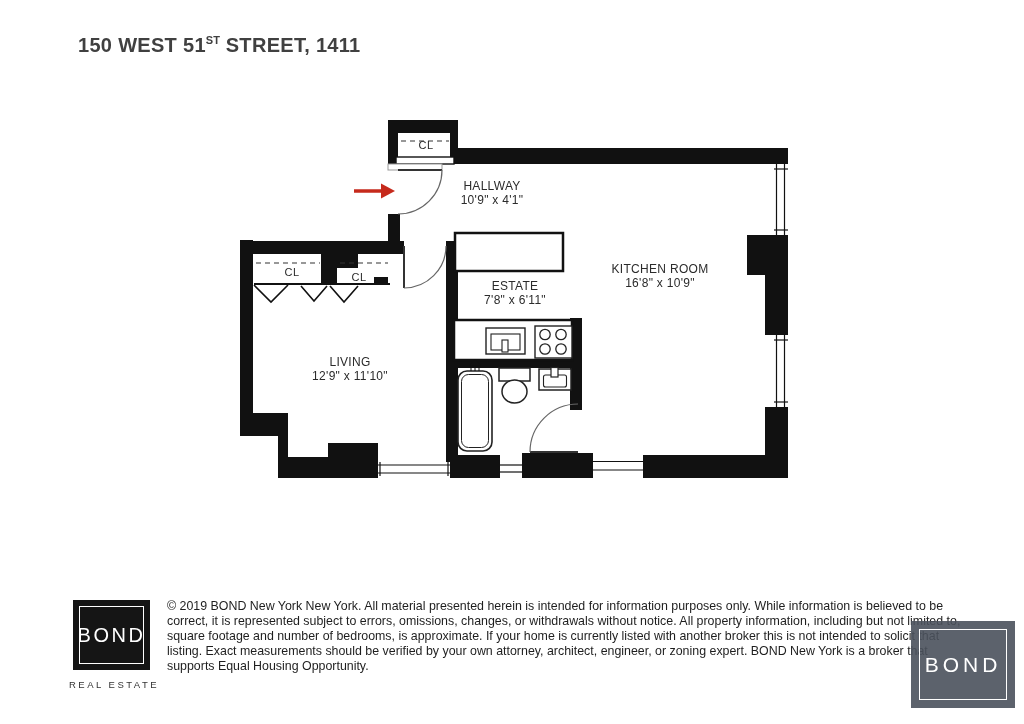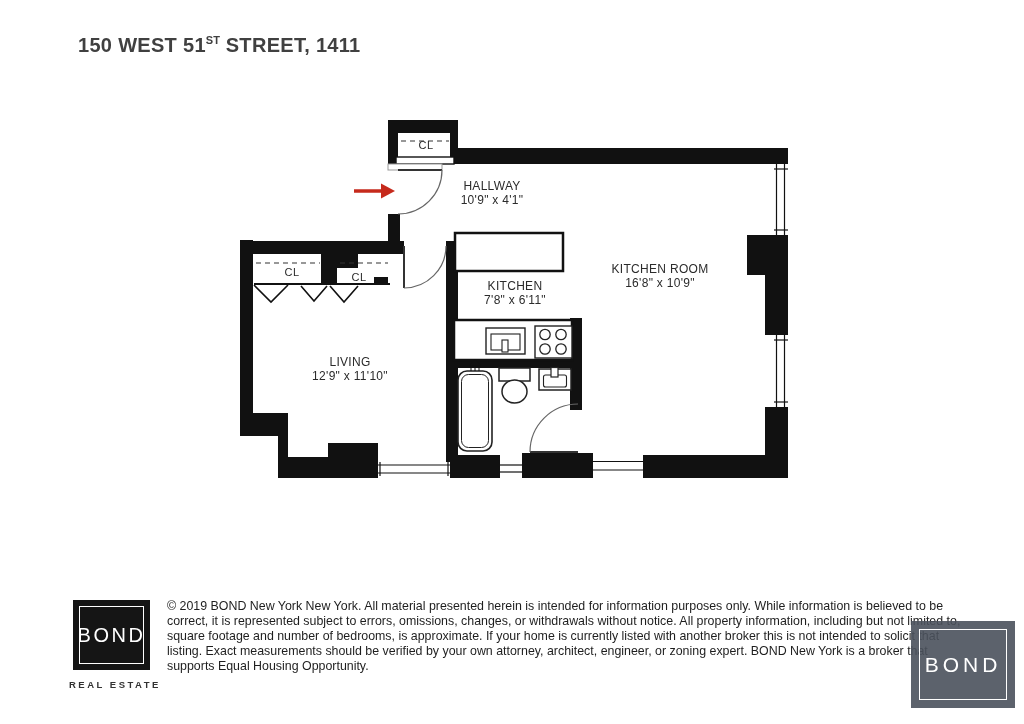--- a/index.html
+++ b/index.html
@@ -29,21 +29,21 @@
   .logo-square{
     left:73px;top:600px;width:77px;height:70px;background:#151515;
   }
   .logo-inner{
     position:absolute;left:6px;top:6px;right:6px;bottom:6px;
     border:1.5px solid #ffffff;display:flex;align-items:center;justify-content:center;
     color:#ffffff;font-size:20px;letter-spacing:2.5px;
   }
   .logo-tagline{
     left:69px;top:679px;width:84px;text-align:right;font-size:9.5px;
-    letter-spacing:2.5px;color:#333333;white-space:nowrap;font-weight:bold;
+    letter-spacing:2.5px;color:#333333;white-space:nowrap;
   }
   
   .disclaimer{
     left:167px;top:599px;width:794px;font-size:12.4px;line-height:15px;
     color:#1e1e1e;
   }
   
   .watermark{
     left:911px;top:621px;width:104px;height:87px;background:rgba(74,81,92,0.9);
     z-index:5;
@@ -195,21 +195,21 @@
     <line x1="354" y1="191" x2="381" y2="191" stroke="#c62a1c" stroke-width="3.5"></line>
     <polygon points="381,183.5 395,191 381,198.5" fill="#c62a1c"></polygon>
   </g>
 </svg>
 
 <div class="abs room-label" style="left:492px;top:180px;">
   <div>HALLWAY</div>
   <div>10'9" x 4'1"</div>
 </div>
 <div class="abs room-label" style="left:515px;top:280px;">
-  <div>KITCHEN</div>
+  <div>ESTATE</div>
   <div>7'8" x 6'11"</div>
 </div>
 <div class="abs room-label" style="left:660px;top:263px;">
   <div>KITCHEN ROOM</div>
   <div>16'8" x 10'9"</div>
 </div>
 <div class="abs room-label" style="left:350px;top:356px;">
   <div>LIVING</div>
   <div>12'9" x 11'10"</div>
 </div>

